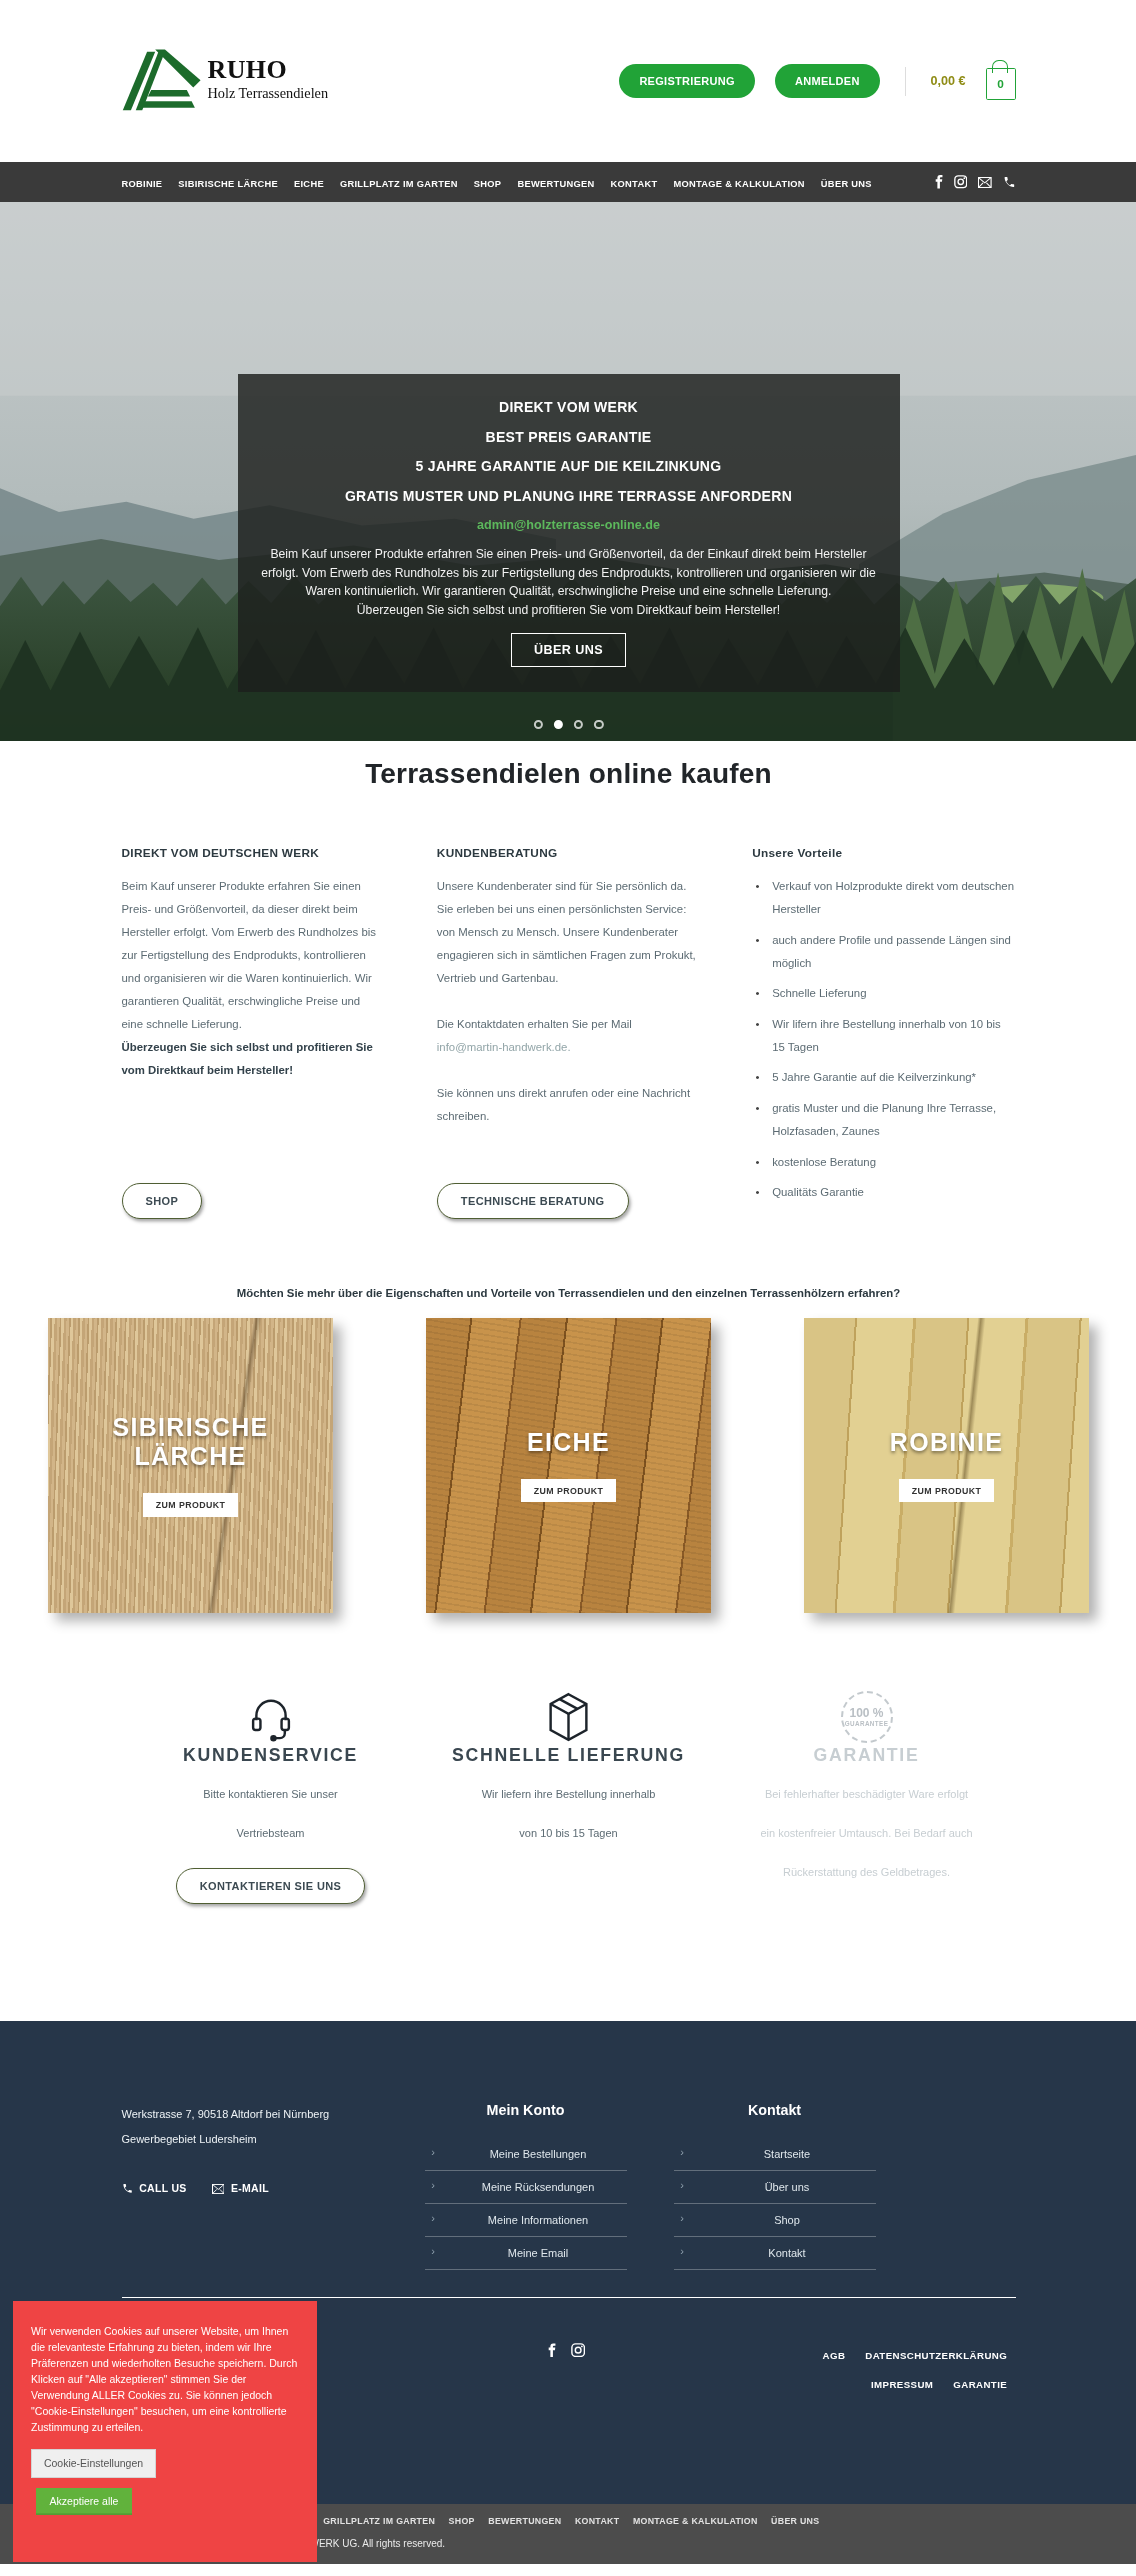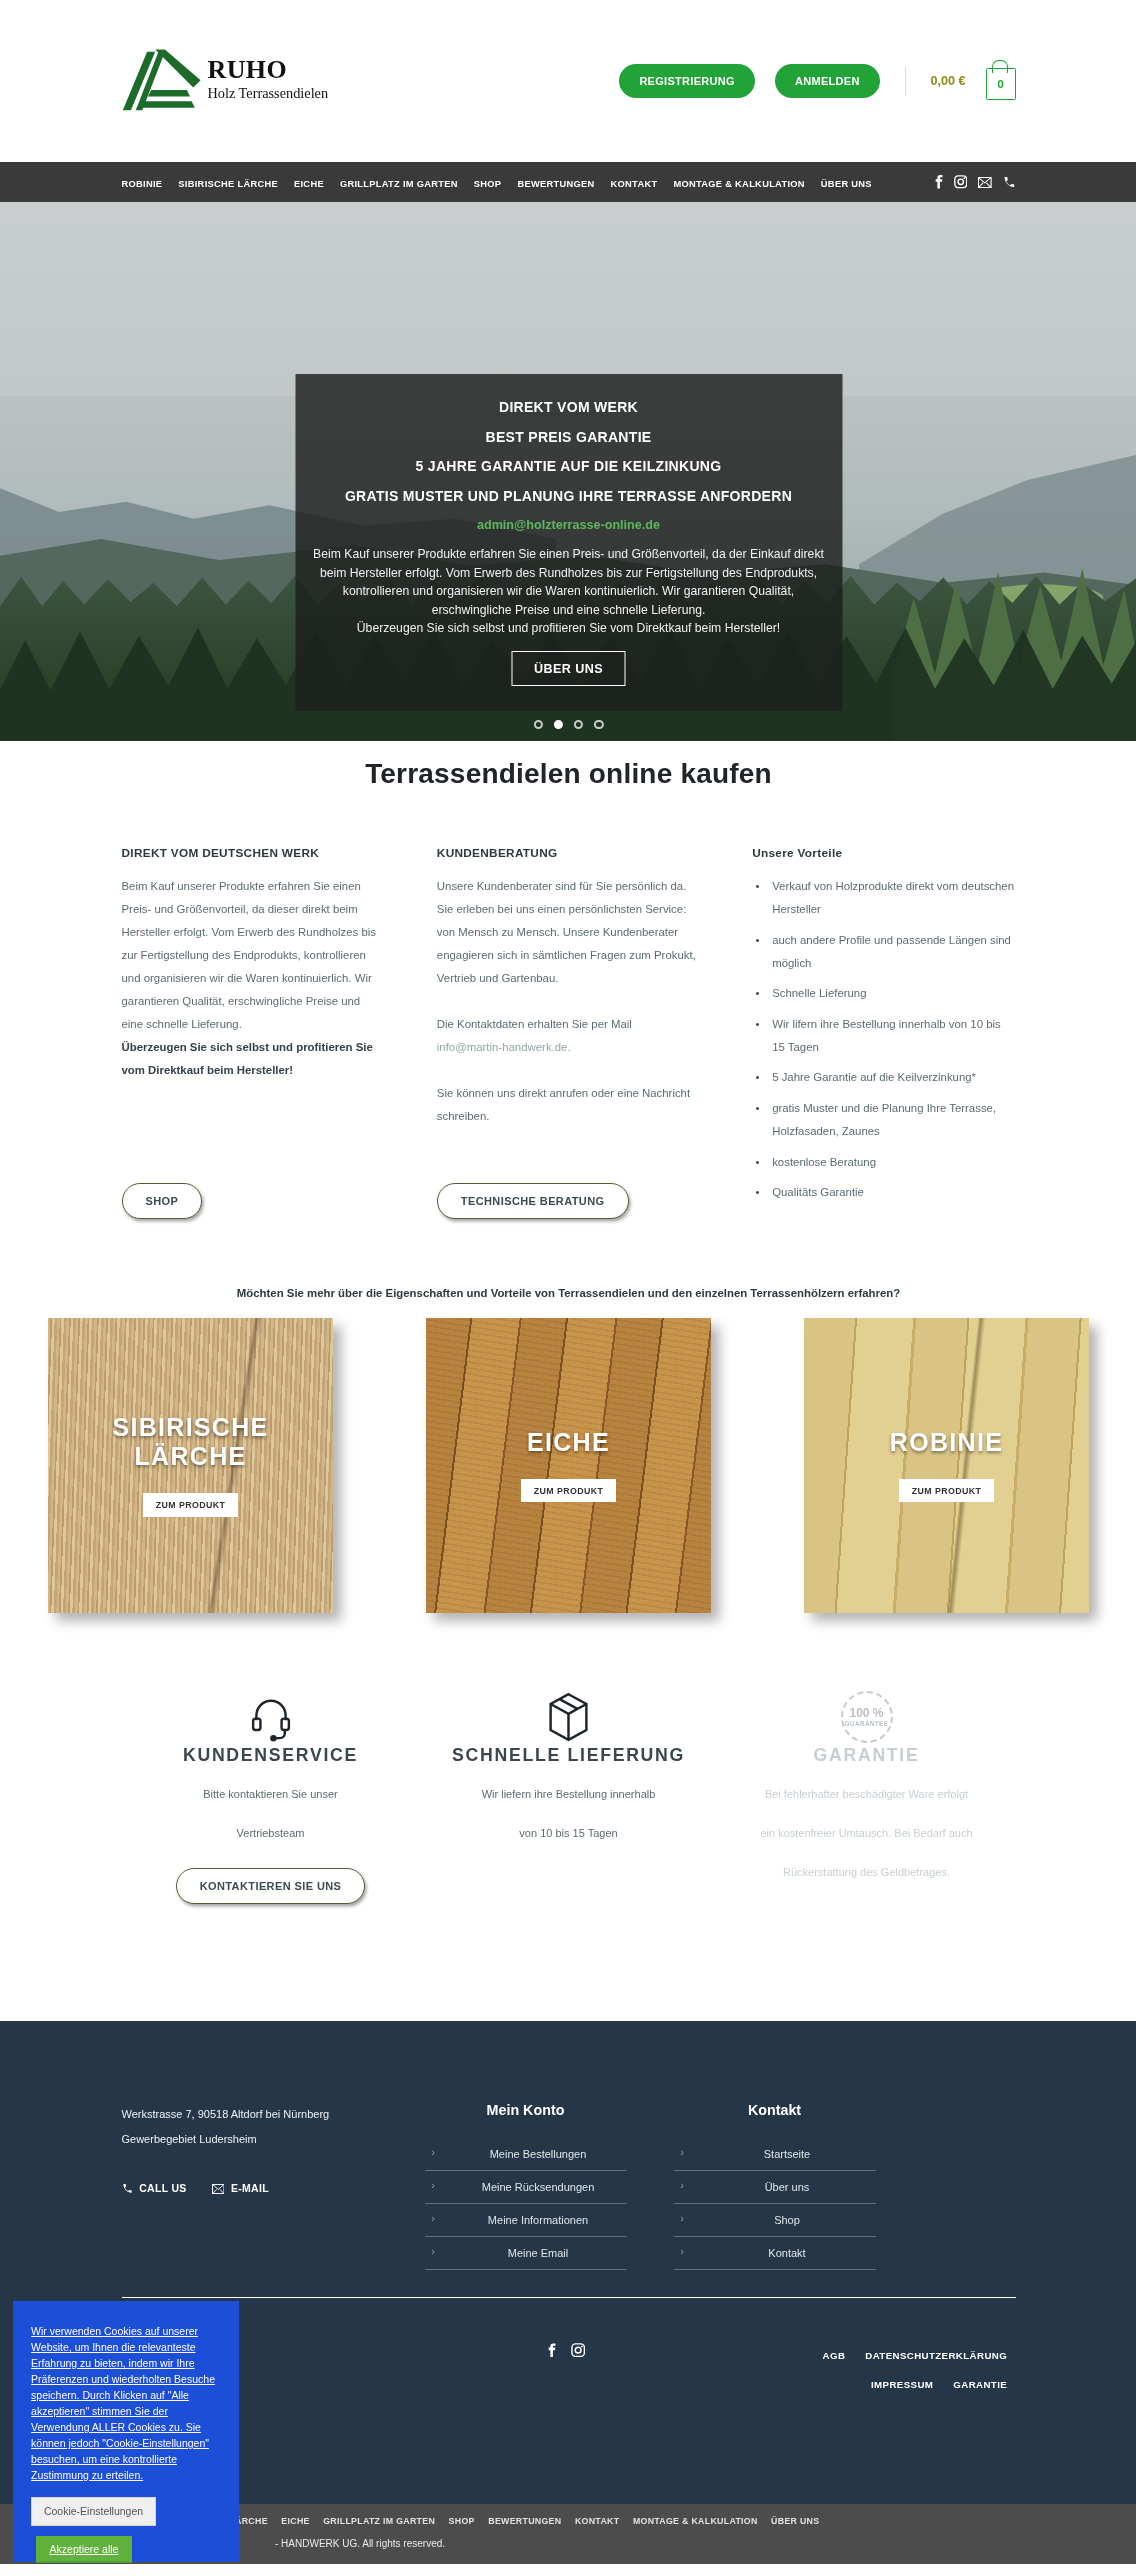--- a/index.html
+++ b/index.html
@@ -32,21 +32,21 @@
   .nav .container { height:100%; display:flex; align-items:center; justify-content:space-between; }
   .nav-links { display:flex; align-items:center; gap:16px; list-style:none; }
   .nav-links a { color:#fff; font-size:9.3px; font-weight:700; letter-spacing:0.3px;
                  text-decoration:none; white-space:nowrap; }
   .nav-social { display:flex; align-items:center; gap:11px; }
   .nav-social svg { display:block; cursor:pointer; }
 
   
   .hero { height:539px; position:relative; overflow:hidden; }
   .hero-bg { position:absolute; inset:0; width:100%; height:100%; }
-  .hero-overlay { position:absolute; left:50%; transform:translateX(-50%); top:172px; width:547px;
+  .hero-overlay { position:absolute; left:50%; transform:translateX(-50%); top:172px; width:662px;
                   background:rgba(28,30,28,.82); text-align:center; color:#fff; padding:20px 14px 25px; }
   .hero-line { font-size:14px; font-weight:700; letter-spacing:0.3px; margin-top:13.5px; }
   .hero-line:first-child { margin-top:5px; }
   .hero-email { display:inline-block; margin-top:14.3px; color:#5cb85c; font-size:12.6px; font-weight:700; text-decoration:none; }
   .hero-para { margin-top:13.5px; font-size:12.2px; line-height:18.5px; color:#f2f2f2; }
   .hero-btn { display:inline-block; margin-top:13.5px; border:1.7px solid #fff; background:transparent;
               color:#fff; font-size:12.6px; font-weight:700; letter-spacing:0.4px; padding:9.3px 22px;
               font-family:inherit; cursor:pointer; }
   .hero-dots { position:absolute; left:50%; transform:translateX(-50%); bottom:11.8px; display:flex; gap:11px; }
   .dot { width:9.3px; height:9.3px; border-radius:50%; border:2.5px solid rgba(255,255,255,.75);
@@ -133,22 +133,22 @@
   .f-legal a { color:#fff; font-size:9.7px; font-weight:700; letter-spacing:0.4px; text-decoration:none; }
 
   
   .bottombar { height:60px; background:#4c4c4c; padding-top:8.4px; }
   .bb-nav { display:flex; gap:13.5px; list-style:none; margin-left:121px; }
   .bb-nav a { color:#e2e2e2; font-size:8.8px; font-weight:700; letter-spacing:0.3px;
               text-decoration:none; white-space:nowrap; }
   .bb-copy { margin-left:275px; margin-top:11px; font-size:10px; color:#eaeaea; }
 
   
-  .cookie { position:absolute; left:12.6px; top:2301px; width:226px; height:261px; z-index:10;
-            background:#1d4ed8; padding:22px 18.5px; color:#fff;text-decoration:underline; }
+  .cookie { position:absolute; left:12.6px; top:2301px; width:304px; height:261px; z-index:10;
+            background:#ef4444; padding:22px 18.5px; color:#fff; }
   .cookie-text { font-size:10.5px; line-height:16px; }
   .cookie-settings { display:inline-block; margin-top:13.5px; background:#efefef; color:#555;
                      border:0.8px solid #d4d4d4; font-size:10.5px; padding:7.6px 11.8px;
                      font-family:inherit; cursor:pointer; }
   .cookie-accept { display:inline-block; margin-top:10px; margin-left:5px; background:#61b23c;
                    color:#fff; border:none; font-size:10.5px; padding:7.6px 13.5px;
                    font-family:inherit; cursor:pointer; box-shadow:inset 0 -1.7px 0 rgba(0,0,0,.12); }
   .cookie-accept { display:block; }
 
   svg { vertical-align:middle; }

